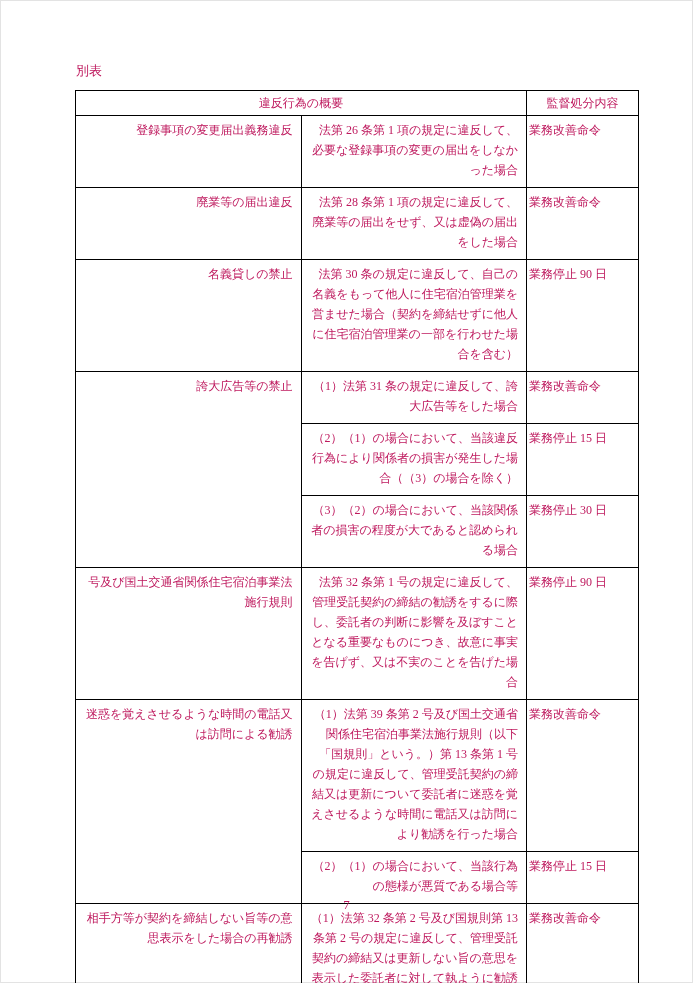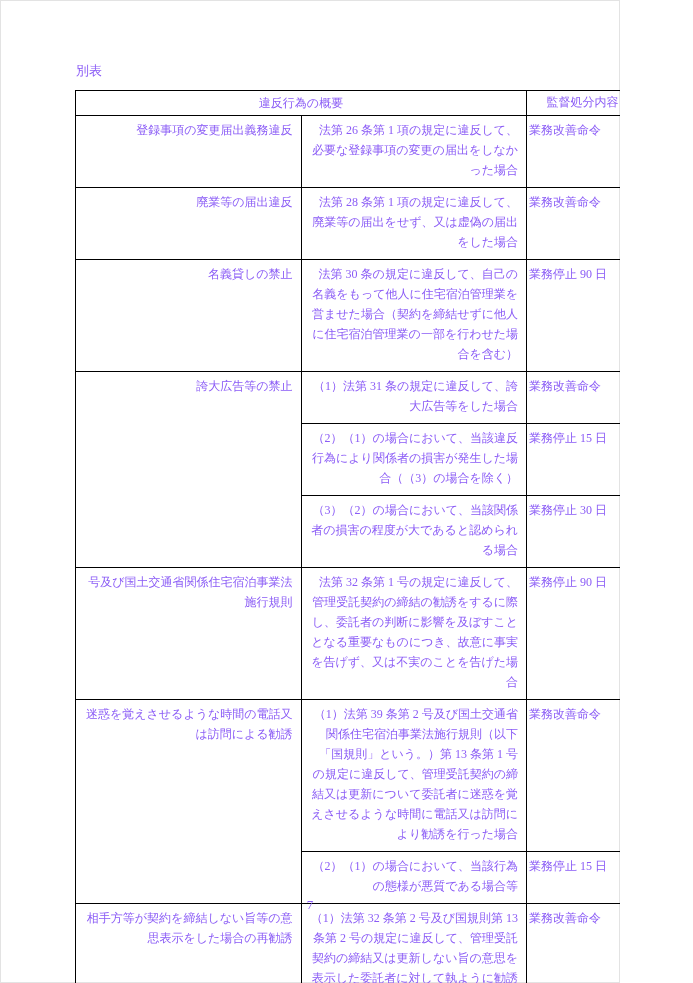--- a/index.html
+++ b/index.html
@@ -2,24 +2,24 @@
 <html><head>
 <meta charset="utf-8">
 <style>
   html, body {
     margin: 0;
     padding: 0;
     background: #ffffff;
   }
   .page {
     position: relative;
-    width: 620px;
+    width: 693px;
     height: 983px;
     background: #ffffff;
-    color: #8b5cf6;
+    color: #be185d;
     font-family: "Liberation Serif", "DejaVu Serif", serif;
     outline: 1px solid #e3e3e3;
     outline-offset: -1px;
     overflow: hidden;
   }
   .appendix-label {
     position: absolute;
     left: 76px;
     top: 62px;
     font-size: 13px;
@@ -41,21 +41,21 @@
     vertical-align: top;
     font-weight: normal;
     word-break: break-all;
   }
   table.violations th {
     text-align: center;
     padding: 2px 4px;
     height: 20px;
   }
   th.col-overview { width: 442px; }
-  th.col-disposition { width: 103px; font-family: Liberation Mono, monospace; }
+  th.col-disposition { width: 103px; }
   td.cat {
     width: 137px;
     padding: 4px 8px 7px 8px;
     text-align: right;
   }
   td.desc {
     width: 305px;
     padding: 4px 8px 7px 8px;
     text-align: right;
   }

